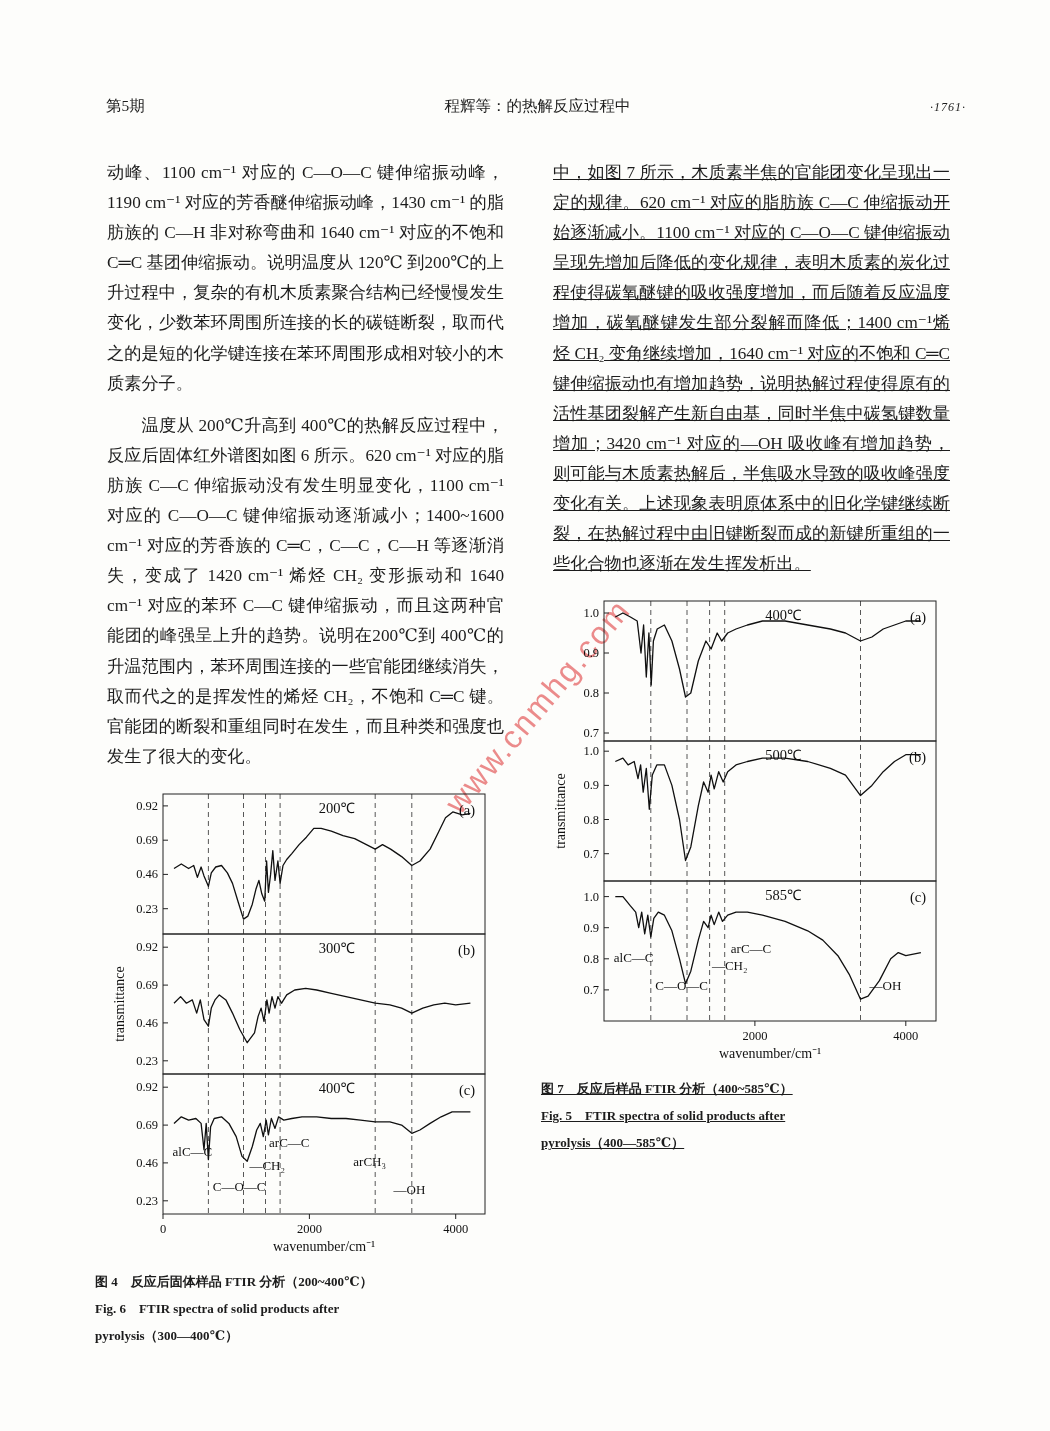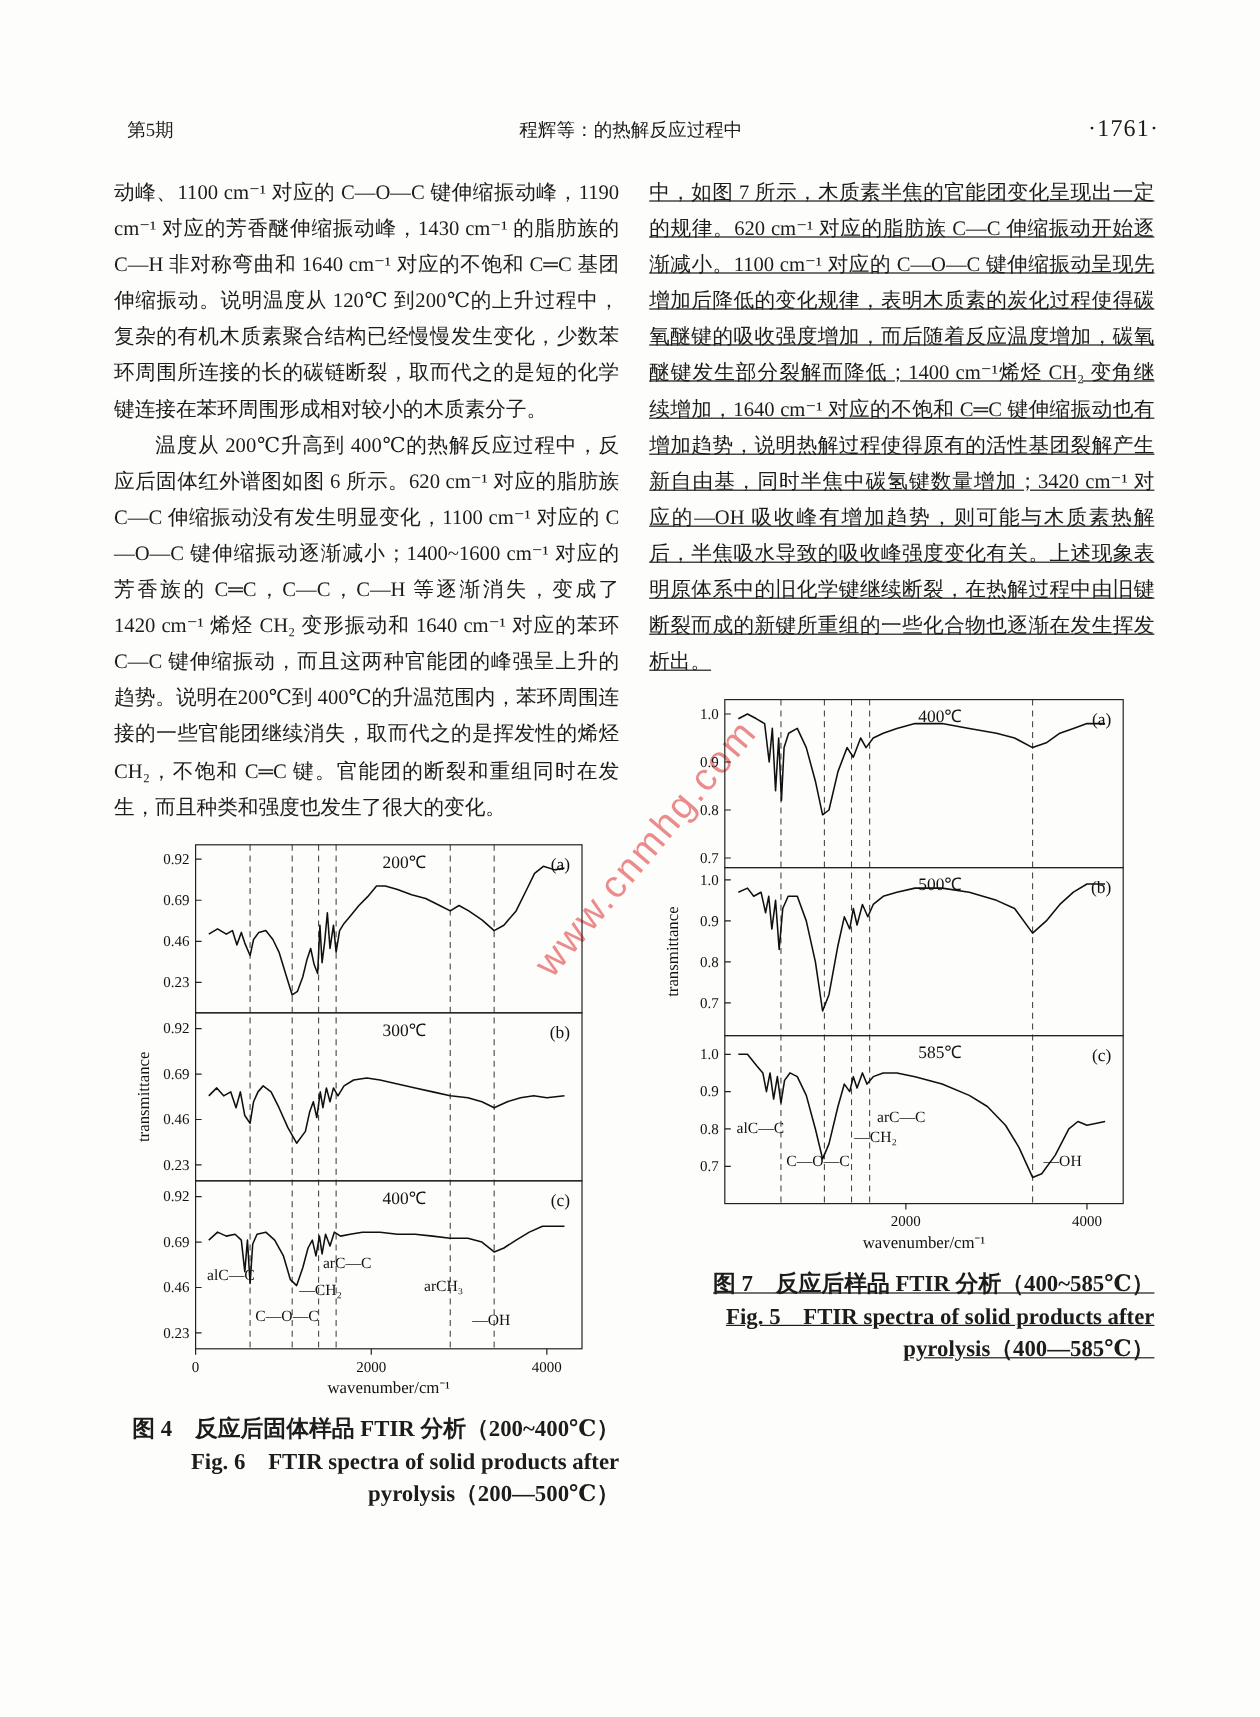--- a/index.html
+++ b/index.html
@@ -1,28 +1,28 @@
 <!DOCTYPE html>
 <html><head>
 <meta charset="utf-8">
 <style>
   html,body{margin:0;padding:0;background:#e8e8e4;}
   .page{position:relative;width:1050px;height:1431px;margin:0 auto;background:#fdfdfb;
         font-family:"Liberation Serif","DejaVu Serif",serif;color:#1c1c1c;overflow:hidden;}
   .header{position:absolute;top:96px;left:106px;width:860px;display:flex;
           justify-content:space-between;align-items:baseline;font-size:15.5px;}
-  .header .pageno{font-size:20px;letter-spacing:1px;}
+  .header .pageno{font-style:italic;font-size:12px;letter-spacing:1px;}
   .col{position:absolute;top:146px;width:421px;}
   .col-left{left:95px;}
   .col-right{left:541px;text-decoration:underline;}
-  .para{margin:0;font-size:17.2px;line-height:30.1px;text-align:justify;}
+  .para{margin:12px;font-size:17.2px;line-height:30.1px;text-align:justify;}
   .para.indent{text-indent:2em;}
   figure{margin:6px 0 2px 0;text-align:center;}
   figcaption{margin-top:6px;}
-  .cap{font-weight:bold;font-size:19px;line-height:27px;text-align:right;}
+  .cap{font-weight:bold;font-size:13px;line-height:27px;text-align:left;}
   svg{display:block;margin:0 auto;}
   .frame{fill:none;stroke:#222;stroke-width:1;}
   .dash{stroke:#444;stroke-width:0.9;stroke-dasharray:5 4;}
   .curve{fill:none;stroke:#101010;stroke-width:1.3;stroke-linejoin:round;}
   .ax{stroke:#222;stroke-width:1;}
   .tick{font:12.5px "Liberation Serif",serif;fill:#111;}
   .plabel{font:14.5px "Liberation Serif",serif;fill:#111;}
   .ann{font:13px "Liberation Serif",serif;fill:#111;}
   .alabel{font:14px "Liberation Serif",serif;fill:#111;}
   .watermark{position:absolute;left:368px;top:688px;width:340px;text-align:center;
@@ -102,21 +102,21 @@
           <line class="ax" x1="198.4" y1="430.0" x2="198.4" y2="435.0"></line>
           <text class="tick" x="198.4" y="449.0" text-anchor="middle">2000</text>
           <line class="ax" x1="344.7" y1="430.0" x2="344.7" y2="435.0"></line>
           <text class="tick" x="344.7" y="449.0" text-anchor="middle">4000</text>
           <text class="alabel" x="213.0" y="467.0" text-anchor="middle">wavenumber/cm⁻¹</text>
           <text class="alabel" transform="translate(13,220.0) rotate(-90)" text-anchor="middle">transmittance</text>
         </svg>
       <figcaption>
         <div class="cap">图 4　反应后固体样品 FTIR 分析（200~400℃）</div>
         <div class="cap">Fig. 6　FTIR spectra of solid products after</div>
-        <div class="cap">pyrolysis（200—500℃）</div>
+        <div class="cap">pyrolysis（300—400℃）</div>
       </figcaption>
     </figure>
   </div>
 
   <div class="col col-right">
     <p class="para">中，如图 7 所示，木质素半焦的官能团变化呈现出一定的规律。620 cm⁻¹ 对应的脂肪族 C—C 伸缩振动开始逐渐减小。1100 cm⁻¹ 对应的 C—O—C 键伸缩振动呈现先增加后降低的变化规律，表明木质素的炭化过程使得碳氧醚键的吸收强度增加，而后随着反应温度增加，碳氧醚键发生部分裂解而降低；1400 cm⁻¹烯烃 CH₂ 变角继续增加，1640 cm⁻¹ 对应的不饱和 C═C 键伸缩振动也有增加趋势，说明热解过程使得原有的活性基团裂解产生新自由基，同时半焦中碳氢键数量增加；3420 cm⁻¹ 对应的—OH 吸收峰有增加趋势，则可能与木质素热解后，半焦吸水导致的吸收峰强度变化有关。上述现象表明原体系中的旧化学键继续断裂，在热解过程中由旧键断裂而成的新键所重组的一些化合物也逐渐在发生挥发析出。</p>
 
     <figure>
       <svg width="400" height="478">
           <line class="dash" x1="98.8" y1="10" x2="98.8" y2="430.0"></line>

